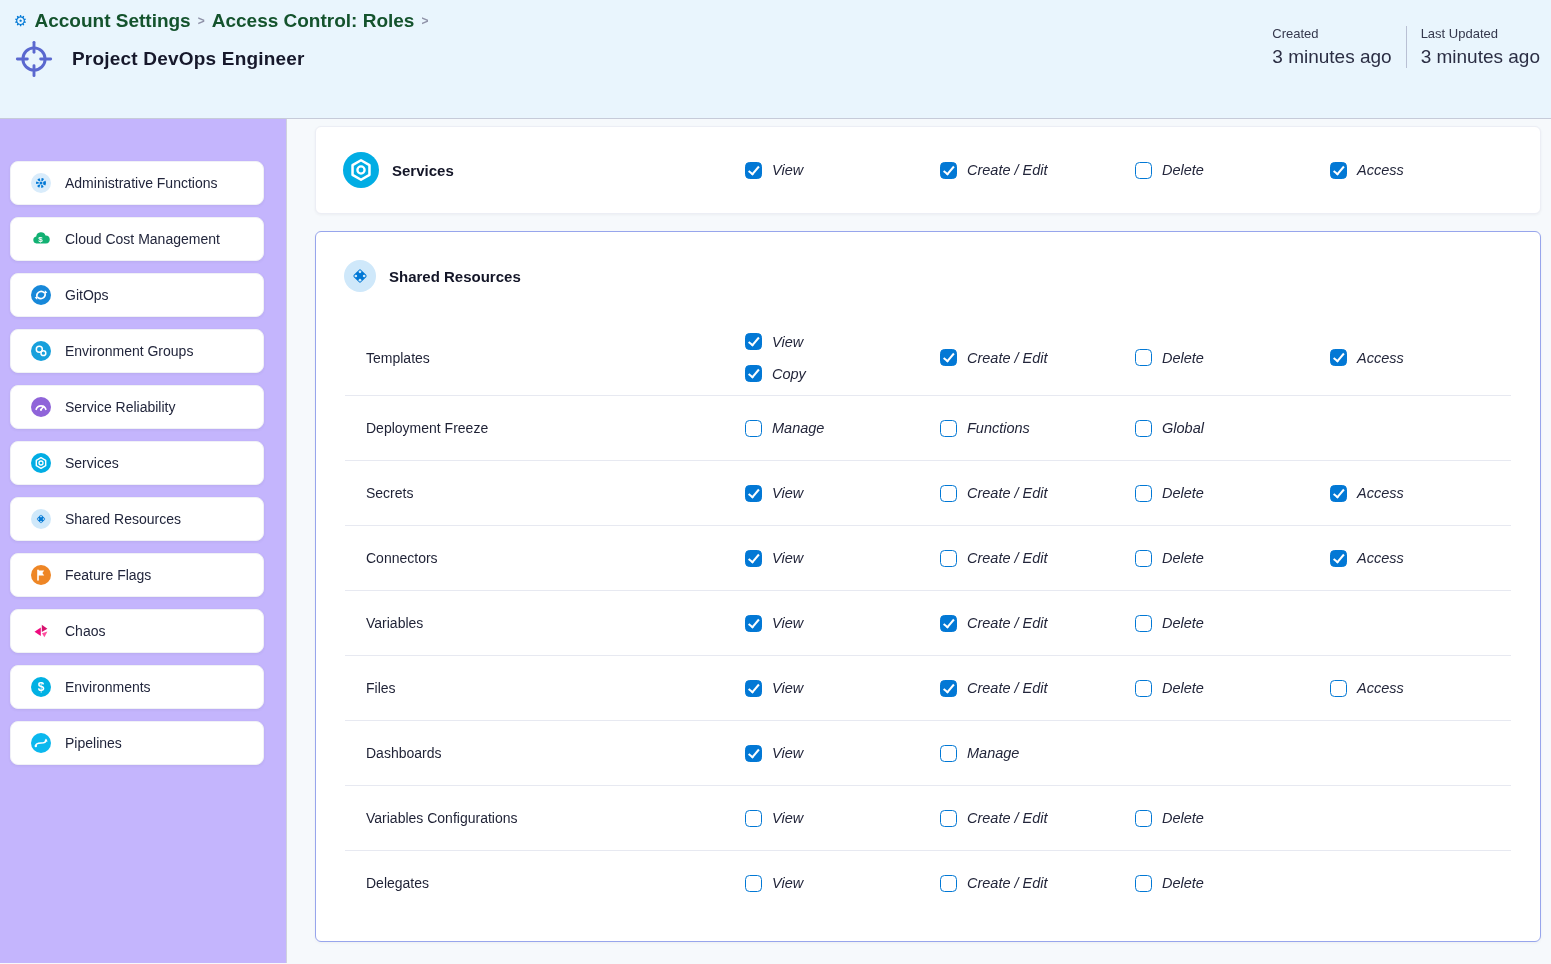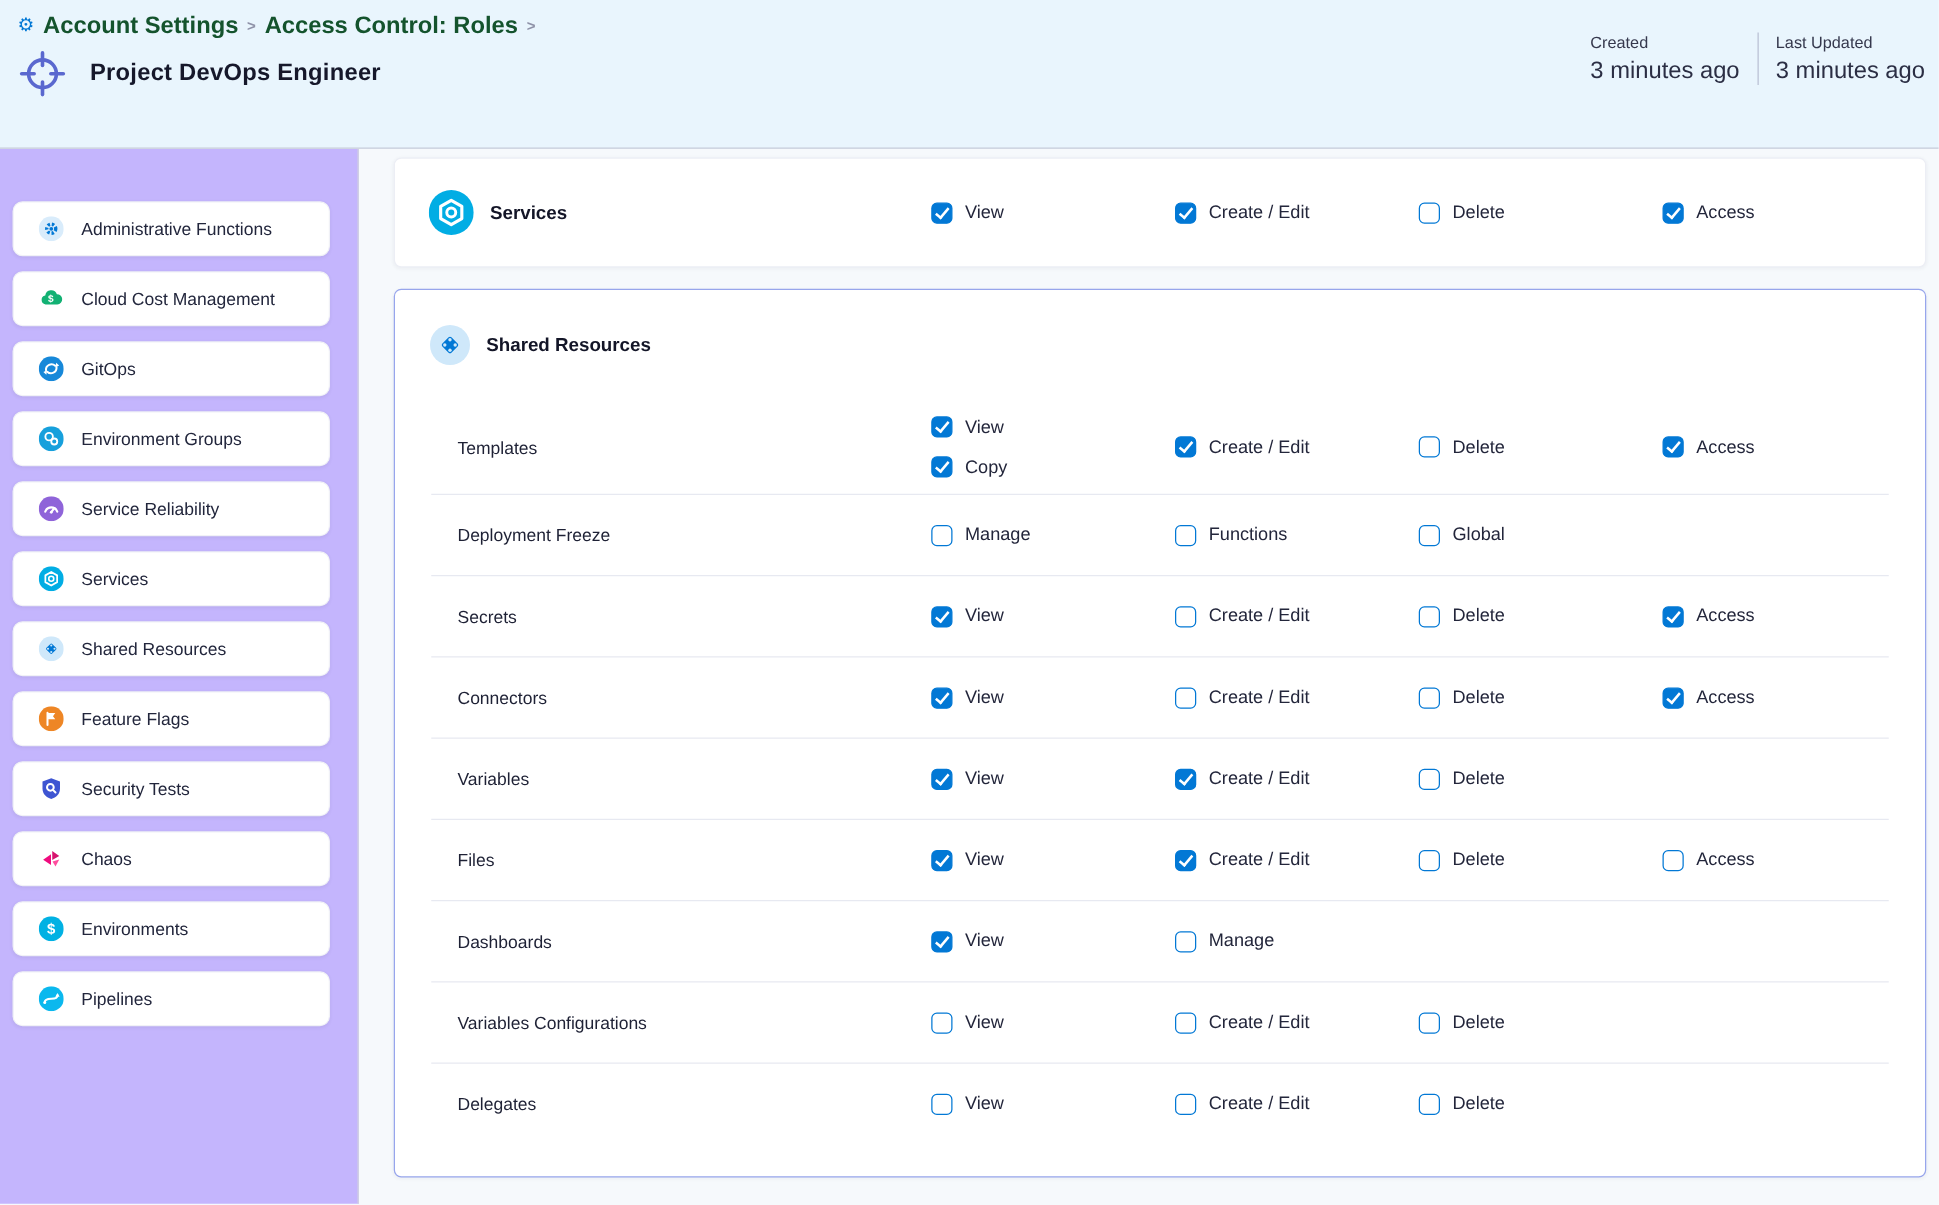--- a/index.html
+++ b/index.html
@@ -80,21 +80,21 @@
     border:1.6px solid #0278d5; border-radius:4.5px;
     background:#fff; position:relative;
   }
   .cb.checked { background:#0278d5; }
   .cb.checked::after {
     content:""; position:absolute; left:4.6px; top:1.4px;
     width:4px; height:8.5px;
     border:solid #fff; border-width:0 2px 2px 0;
     transform:rotate(40deg);
   }
-  .perm-label { font-size:14.5px; color:#23263b; }
+  .perm-label { font-size:14.5px; color:#23263b;font-style:italic; }
 </style>
 </head>
 <body>
 
 <header class="topbar">
   <nav class="breadcrumb">
     <span class="crumb-gear">⚙</span>
     <a>Account Settings</a>
     <span class="sep">&gt;</span>
     <a>Access Control: Roles</a>
@@ -208,30 +208,20 @@
             <circle cx="10" cy="10" r="10" fill="#ee8625"></circle>
             <line x1="7" y1="5.2" x2="7" y2="15" stroke="#fff" stroke-width="1.6" stroke-linecap="round"></line>
             <path d="M7 5.4h6.2l-1.8 2.5 1.8 2.5H7z" fill="#fff"></path>
           </svg>
         </span>
         <span class="s-label">Feature Flags</span>
       </div>
       <div class="side-item">
         <span class="s-icon">
           <svg width="20" height="20" viewBox="0 0 20 20">
-            <path d="M10 1.5l7 2.6v5.7c0 4.6-3.1 7.2-7 8.4-3.9-1.2-7-3.8-7-8.4V4.1z" fill="#3e55d2"></path>
-            <circle cx="9.3" cy="8.8" r="2.7" fill="none" stroke="#fff" stroke-width="1.6"></circle>
-            <line x1="11.3" y1="10.9" x2="13.4" y2="13" stroke="#fff" stroke-width="1.6" stroke-linecap="round"></line>
-          </svg>
-        </span>
-        <span class="s-label">Security Tests</span>
-      </div>
-      <div class="side-item">
-        <span class="s-icon">
-          <svg width="20" height="20" viewBox="0 0 20 20">
             <polygon points="3.5,10.8 9.8,6.4 9.8,15" fill="#ef0b7e"></polygon>
             <polygon points="10.8,3.8 16.4,7.8 10.8,11" fill="#d6136e"></polygon>
             <polygon points="11,12.2 16.4,10.6 13.4,16.2" fill="#ff4d9e"></polygon>
           </svg>
         </span>
         <span class="s-label">Chaos</span>
       </div>
       <div class="side-item">
         <span class="s-icon">
           <svg width="20" height="20" viewBox="0 0 20 20">

